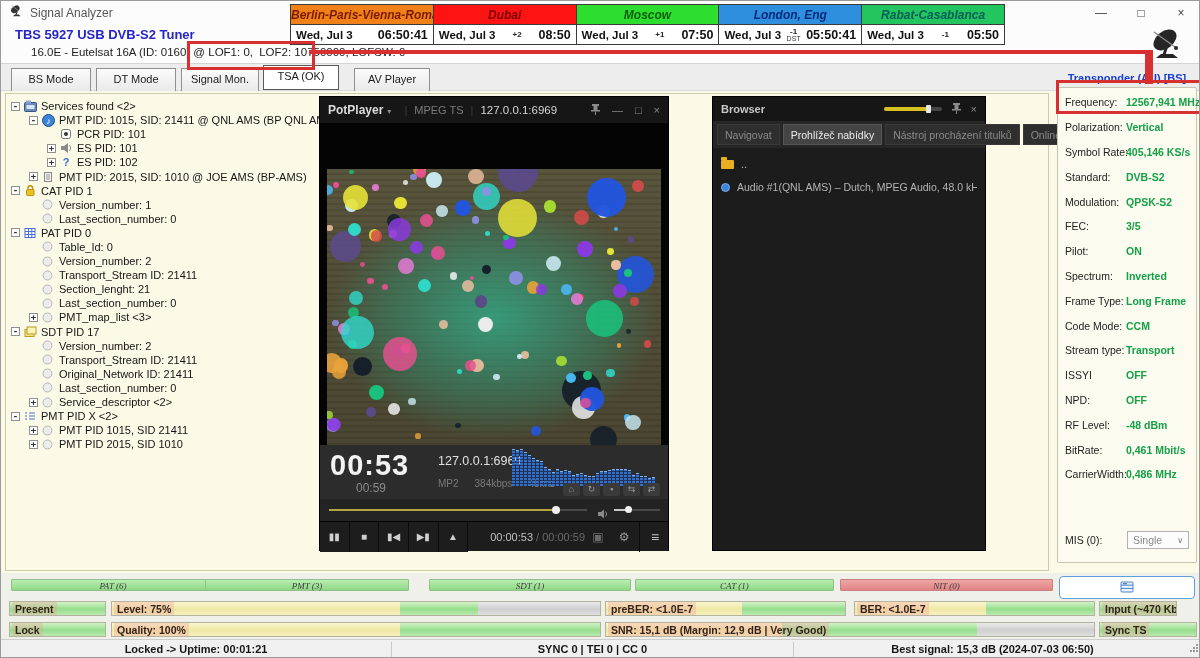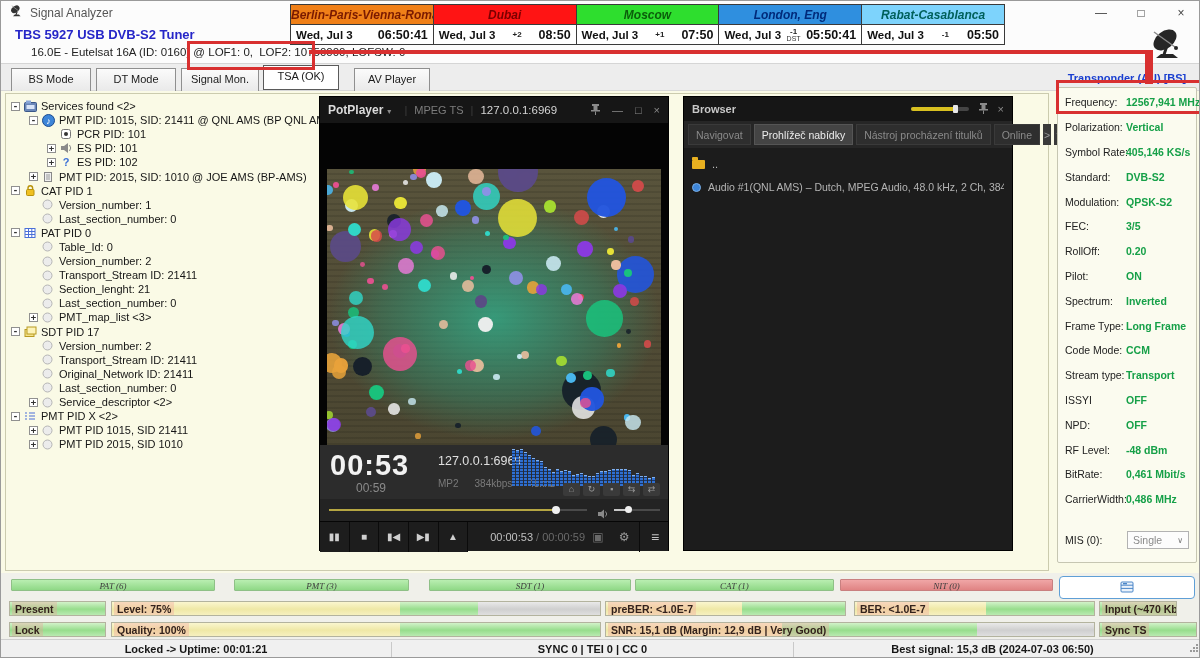--- a/index.html
+++ b/index.html
@@ -71,21 +71,21 @@
   #vol-fill{height:2px;background:#c8c8c8;}
   #vol-handle{position:absolute;top:-3px;width:7px;height:7px;border-radius:50%;background:#f0f0f0;}
   #pot-ctrl{position:absolute;left:0;top:424px;right:0;height:30px;background:#1d1d1d;border-top:1px solid #060606;display:flex;align-items:center;box-sizing:border-box;}
   .pcb{width:34px;height:30px;background:#1d1d1d;border:0;border-right:1px solid #0b0b0b;color:#cfcfcf;font-size:10px;line-height:30px;text-align:center;padding:0;font-family:inherit;}
   #pp-time{margin-left:22px;font-size:11px;color:#c0c0c0;white-space:nowrap;}
   #pp-time .dim{color:#6a6a6a;}
   #pp-right{margin-left:auto;display:flex;align-items:center;}
   .prb{width:26px;height:30px;background:transparent;border:0;font-size:12px;text-align:center;padding:0;}
   #pp-sep{width:1px;height:30px;background:#0b0b0b;margin:0 2px;}
   
-  #brw{position:absolute;left:682px;top:5px;width:330px;height:455px;background:#1c1c1c;border:1px solid #000;box-sizing:border-box;}
+  #brw{position:absolute;left:711px;top:5px;width:274px;height:455px;background:#1c1c1c;border:1px solid #000;box-sizing:border-box;}
   #brw-title{position:absolute;left:0;top:0;right:0;height:24px;background:#161616;display:flex;align-items:center;padding:0 8px;box-sizing:border-box;}
   #brw-title .bname{font-size:11px;font-weight:bold;color:#c8c8c8;}
   #brw-title .b-right{margin-left:auto;display:flex;align-items:center;gap:10px;}
   #brw-slider{position:relative;width:58px;height:4px;background:#454545;border-radius:2px;}
   #brw-slider .bsf{height:4px;background:#d8c020;border-radius:2px;}
   #brw-slider .bsh{position:absolute;top:-2px;width:5px;height:8px;background:#e8e8e8;border-radius:1px;}
   .bico{color:#8a8a8a;font-size:11px;}
   #brw-tabs{position:absolute;left:0;top:24px;right:0;height:27px;background:#262626;display:flex;align-items:center;padding:0 4px;gap:3px;box-sizing:border-box;}
   .btab{height:21px;line-height:21px;padding:0 7px;background:#2e2e2e;color:#8a8a8a;font-size:10.5px;border:1px solid #3a3a3a;white-space:nowrap;box-sizing:border-box;}
   .btab.active{background:#444;color:#ececec;border-color:#555;}
@@ -197,21 +197,21 @@
         <div class="ct">
           <span class="cdate">Wed, Jul 3</span>
           <span class="coff">
             <span class="sup">-1</span>
             <span class="sub">DST</span>
           </span>
           <span class="ctime">05:50:41</span>
         </div>
       </div>
       <div class="clock">
-        <div class="ch" style="background: #7dd3fc; color: rgb(0, 96, 90);">Rabat-Casablanca</div>
+        <div class="ch" style="background: #22c55e; color: rgb(0, 96, 90);">Rabat-Casablanca</div>
         <div class="ct">
           <span class="cdate">Wed, Jul 3</span>
           <span class="coff">
             <span class="sup">-1</span>
           </span>
           <span class="ctime">05:50</span>
         </div>
       </div>
     </div>
 
@@ -773,24 +773,20 @@
           </div>
           <div class="tp-row">
             <span class="tp-l">Modulation:</span>
             <span class="tp-v">QPSK-S2</span>
           </div>
           <div class="tp-row">
             <span class="tp-l">FEC:</span>
             <span class="tp-v">3/5</span>
           </div>
           <div class="tp-row">
-            <span class="tp-l">RollOff:</span>
-            <span class="tp-v">0.20</span>
-          </div>
-          <div class="tp-row">
             <span class="tp-l">Pilot:</span>
             <span class="tp-v">ON</span>
           </div>
           <div class="tp-row">
             <span class="tp-l">Spectrum:</span>
             <span class="tp-v">Inverted</span>
           </div>
           <div class="tp-row">
             <span class="tp-l">Frame Type:</span>
             <span class="tp-v">Long Frame</span>
@@ -830,21 +826,21 @@
           <span>Single</span>
           <span class="chev">∨</span>
         </span>
       </div>
     </div>
   </div>
 
   <div id="botzone">
     <div id="psi-row">
         <div class="psi ok" style="left: 10px; width: 204px;">PAT (6)</div>
-        <div class="psi ok" style="left: 233px; width: 175px;">PMT (3)</div>
+        <div class="psi ok" style="left: 204px; width: 204px;">PMT (3)</div>
         <div class="psi ok" style="left: 428px; width: 202px;">SDT (1)</div>
         <div class="psi ok" style="left: 634px; width: 199px;">CAT (1)</div>
         <div class="psi bad" style="left: 839px; width: 213px;">NIT (0)</div>
       </div>
     <div id="tsbtn">
       <span>
         <svg width="14" height="12" viewBox="0 0 14 12">
             <rect x="1" y="1" width="12" height="10" rx="1" fill="#eaf2fb" stroke="#4a86c8"></rect>
             <line x1="1" y1="4.2" x2="13" y2="4.2" stroke="#4a86c8"></line>
             <line x1="1" y1="7.4" x2="13" y2="7.4" stroke="#4a86c8"></line>

